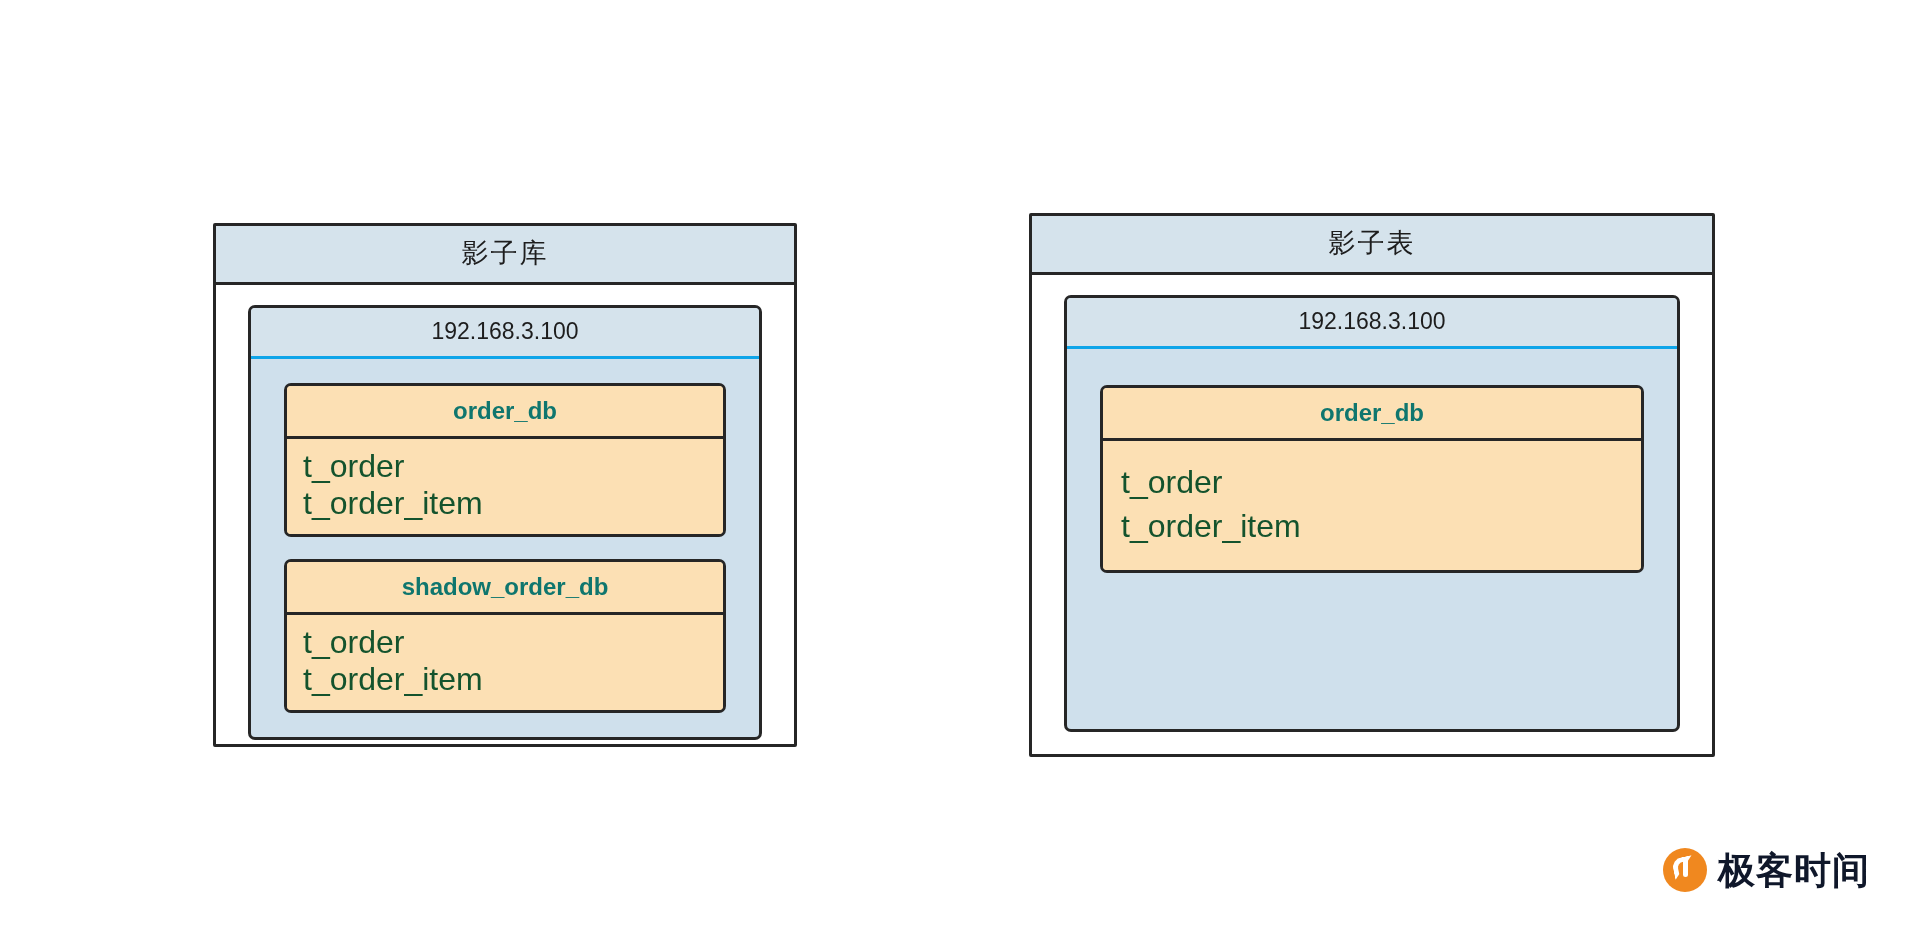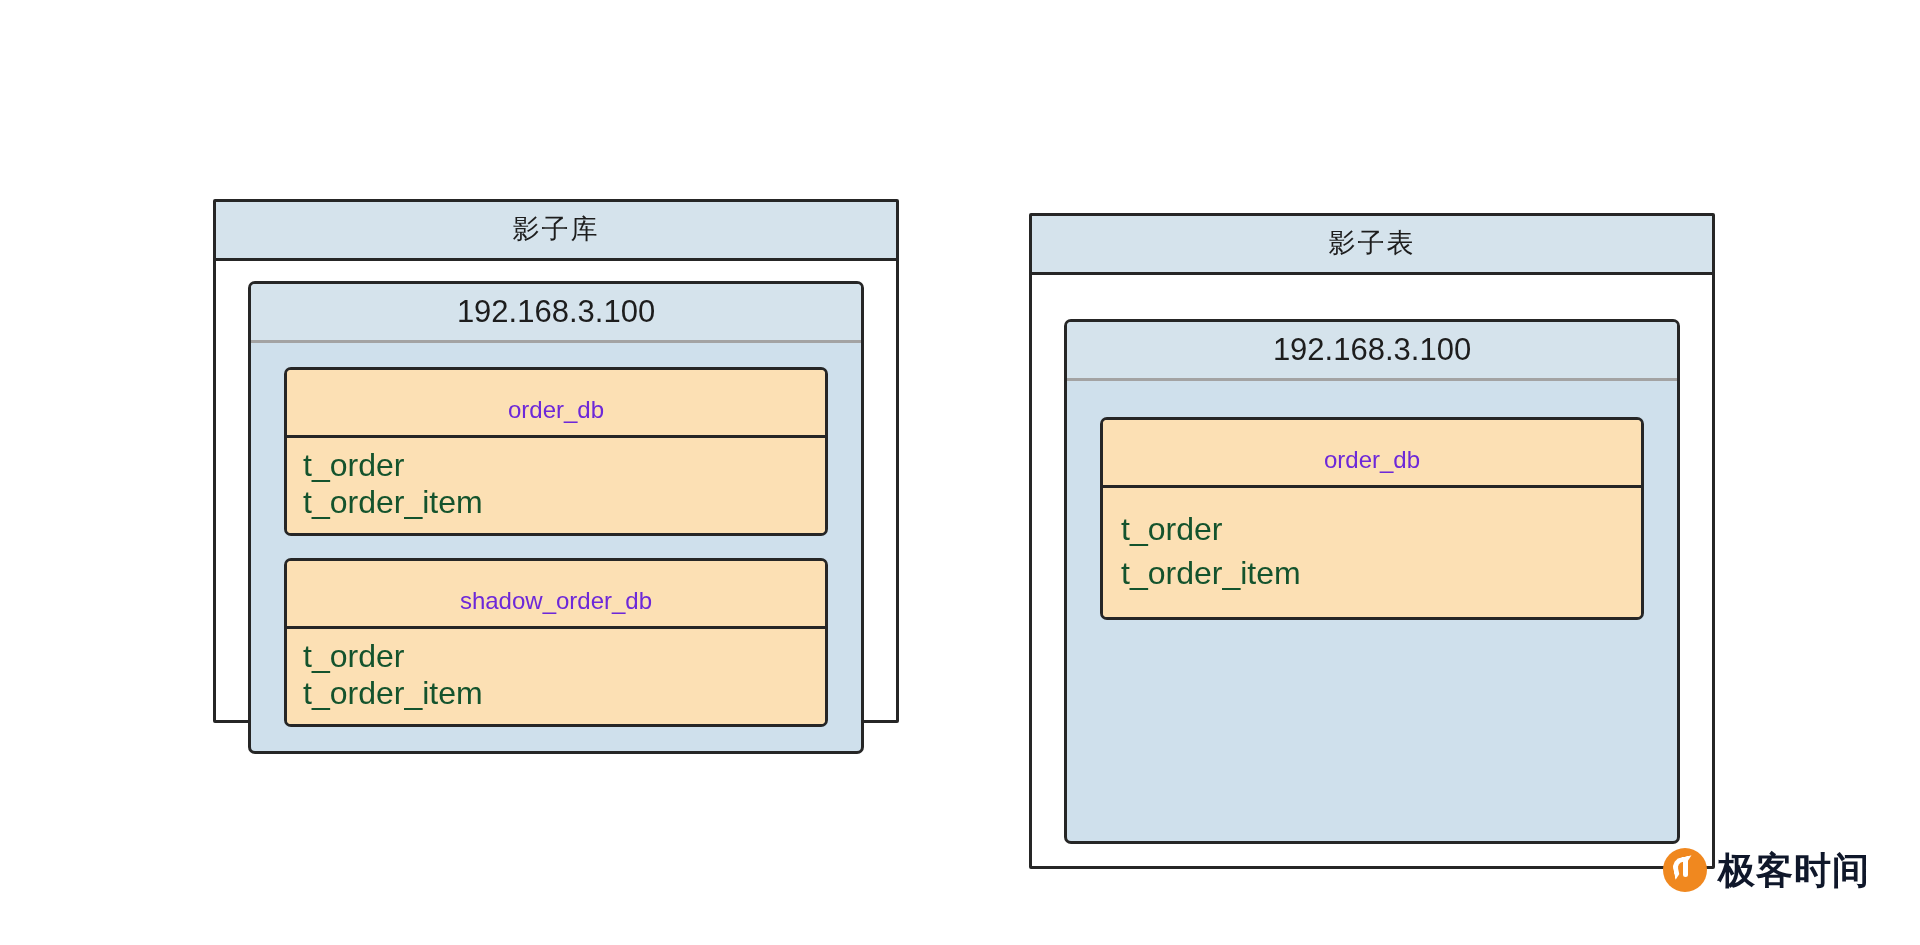--- a/index.html
+++ b/index.html
@@ -50,23 +50,23 @@
     border: 3px solid #262626;
     border-radius: 7px;
     background: #cfe0ec;
     flex: 1;
     display: flex;
     flex-direction: column;
     overflow: hidden;
   }
   .host-title {
     background: #d5e3ec;
-    border-bottom: 3px solid #a3a3a3;
+    border-bottom: 3px solid #0ea5e9;
     text-align: center;
-    font-size: 31px;
+    font-size: 23px;
     color: #1d1d1d;
     line-height: 1;
     padding: 12px 0 13px 0;
   }
   .host-body {
     flex: 1;
     padding: 24px 33px 24px 33px;
     display: flex;
     flex-direction: column;
     gap: 24px;
@@ -77,43 +77,43 @@
     border: 3px solid #262626;
     border-radius: 7px;
     background: #fce0b4;
     overflow: hidden;
     display: flex;
     flex-direction: column;
   }
   .db-title {
     text-align: center;
     font-size: 24px;
-    font-weight: normal;
-    color: #6d28d9;
-    line-height: 1;
-    padding: 28px 0 13px 0;
+    font-weight: bold;
+    color: #0f766e;
+    line-height: 1;
+    padding: 13px 0 13px 0;
     border-bottom: 3px solid #262626;
     background: #fce0b4;
   }
   .db-tables {
     padding: 9px 16px 11px 16px;
     font-size: 32px;
     color: #14532d;
     line-height: 1.17;
     background: #fce0b4;
   }
   .db-tables.spacious {
     padding: 20px 18px 22px 18px;
     line-height: 1.36;
   }
   .tbl-row { white-space: nowrap; }
 
   
-  #panel-left  { left: 213px;  top: 199px; width: 686px;  height: 524px; }
-  #panel-right { left: 1029px; top: 213px; width: 686px;  height: 656px; gap: 24px; }
+  #panel-left  { left: 213px;  top: 223px; width: 584px;  height: 524px; }
+  #panel-right { left: 1029px; top: 213px; width: 686px;  height: 544px; }
 
   #panel-left .host-body  { gap: 22px; }
   #panel-right .host-body { padding-top: 36px; padding-bottom: 40px; }
   #panel-right .db-box    { flex: 0 0 auto; }
 
   
   #brand {
     position: absolute;
     left: 1663px;
     top: 848px;

